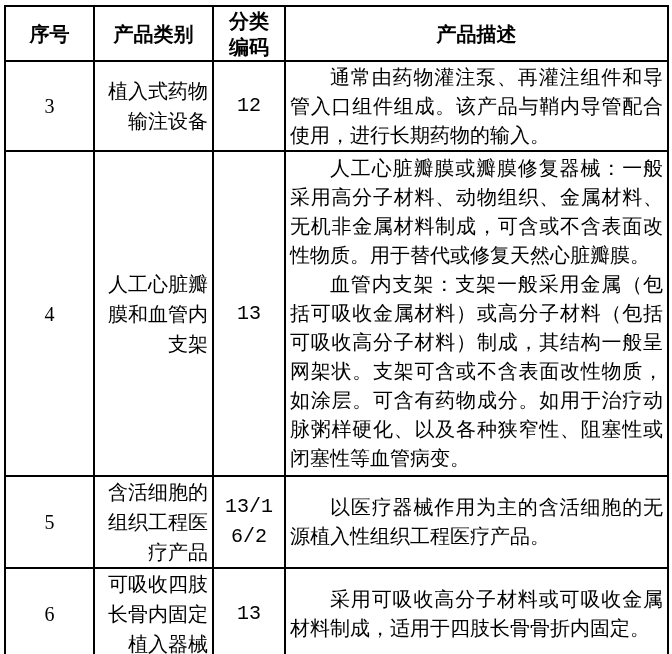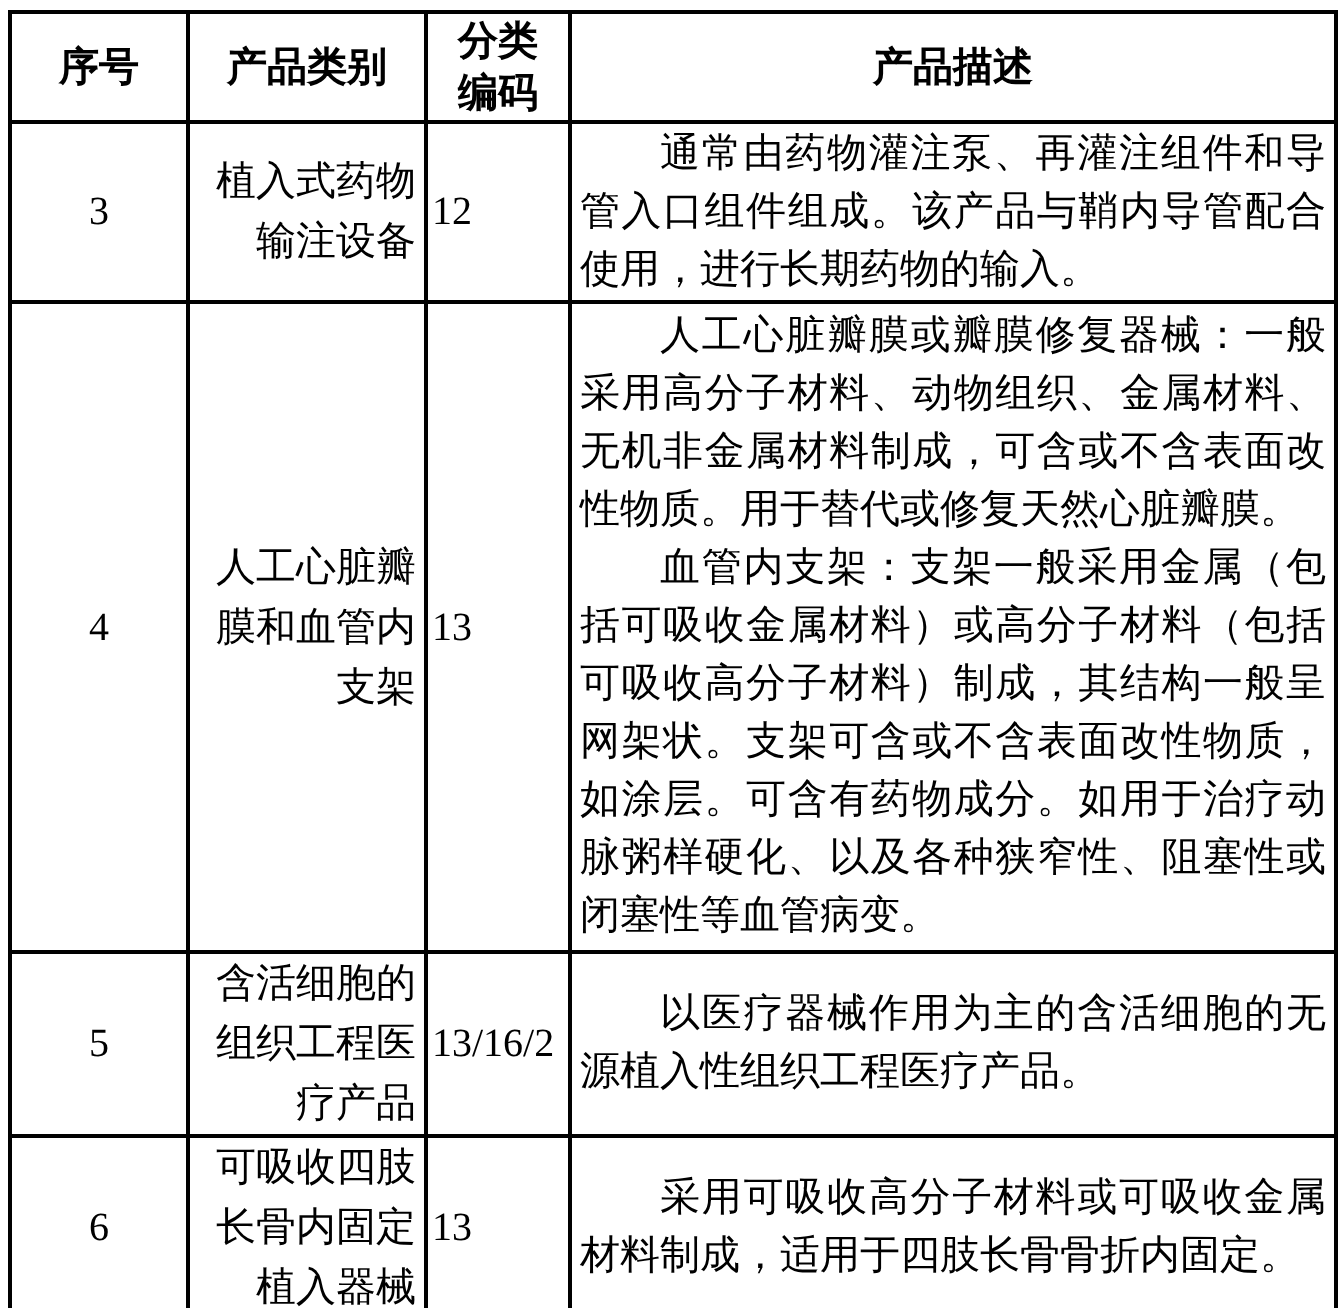--- a/index.html
+++ b/index.html
@@ -39,24 +39,25 @@
   td.c-no {
     text-align: center;
     line-height: 30px;
   }
   td.c-cat {
     text-align: right;
     padding: 0 4px 0 10px;
     line-height: 30px;
   }
   td.c-code {
-    text-align: left;
+    text-align: center;
     padding: 0 2px;
     line-height: 30px;
     word-break: break-all;
+    font-family: Liberation Mono, monospace;
   }
   td.c-desc {
     text-align: justify;
     padding: 0 4px;
     line-height: 29px;
   }
   td.c-desc p {
     text-indent: 2em;
     margin: 0;
   }

